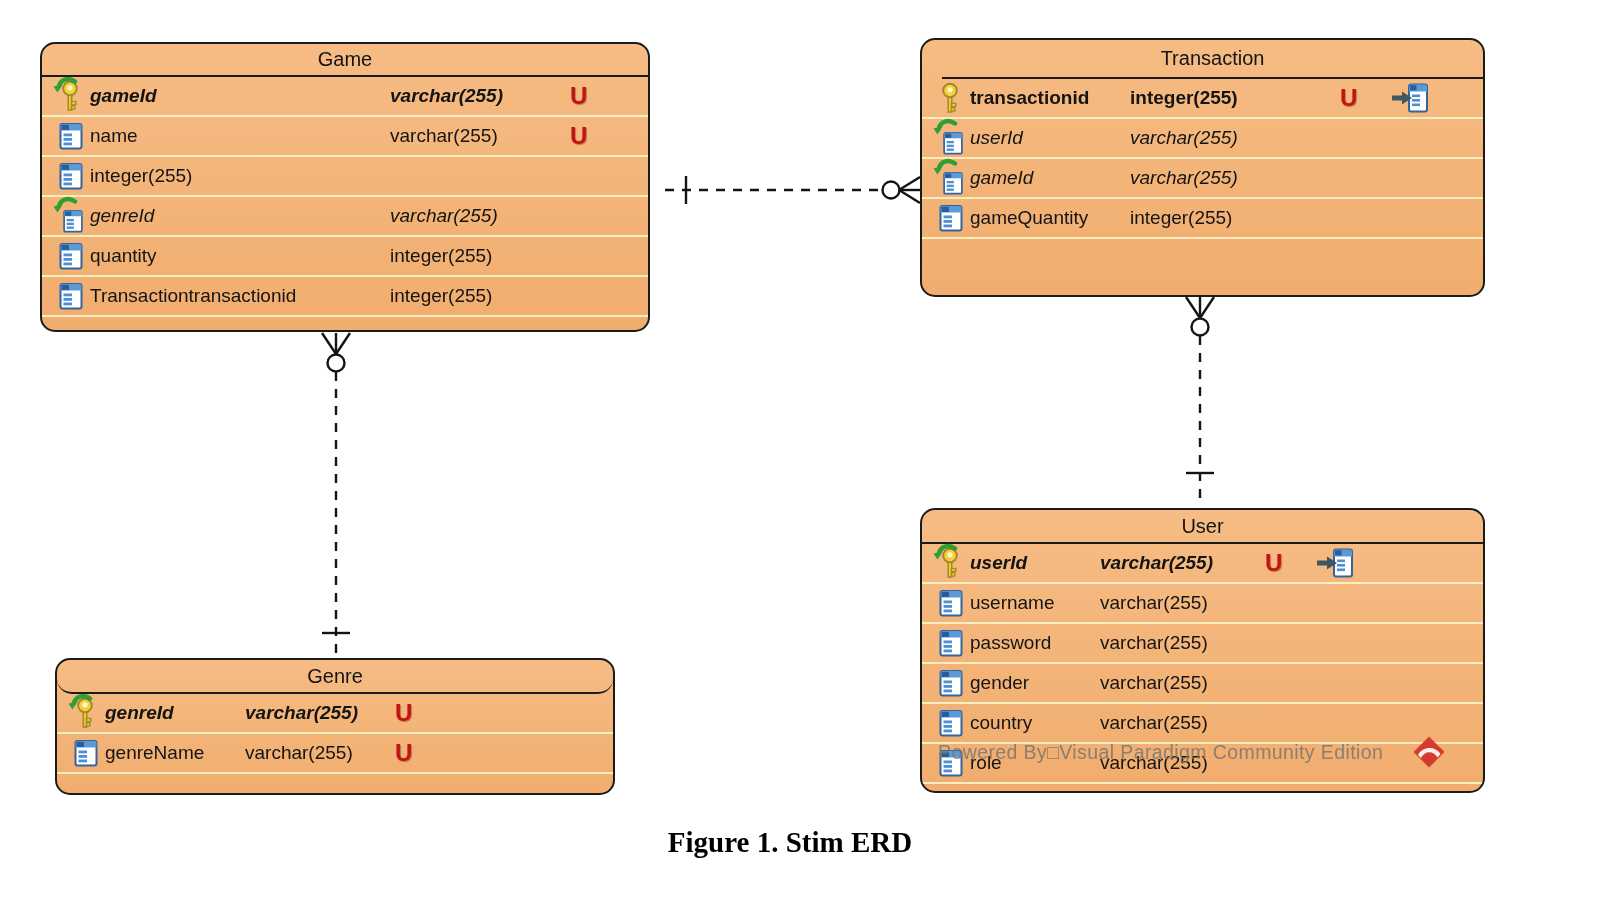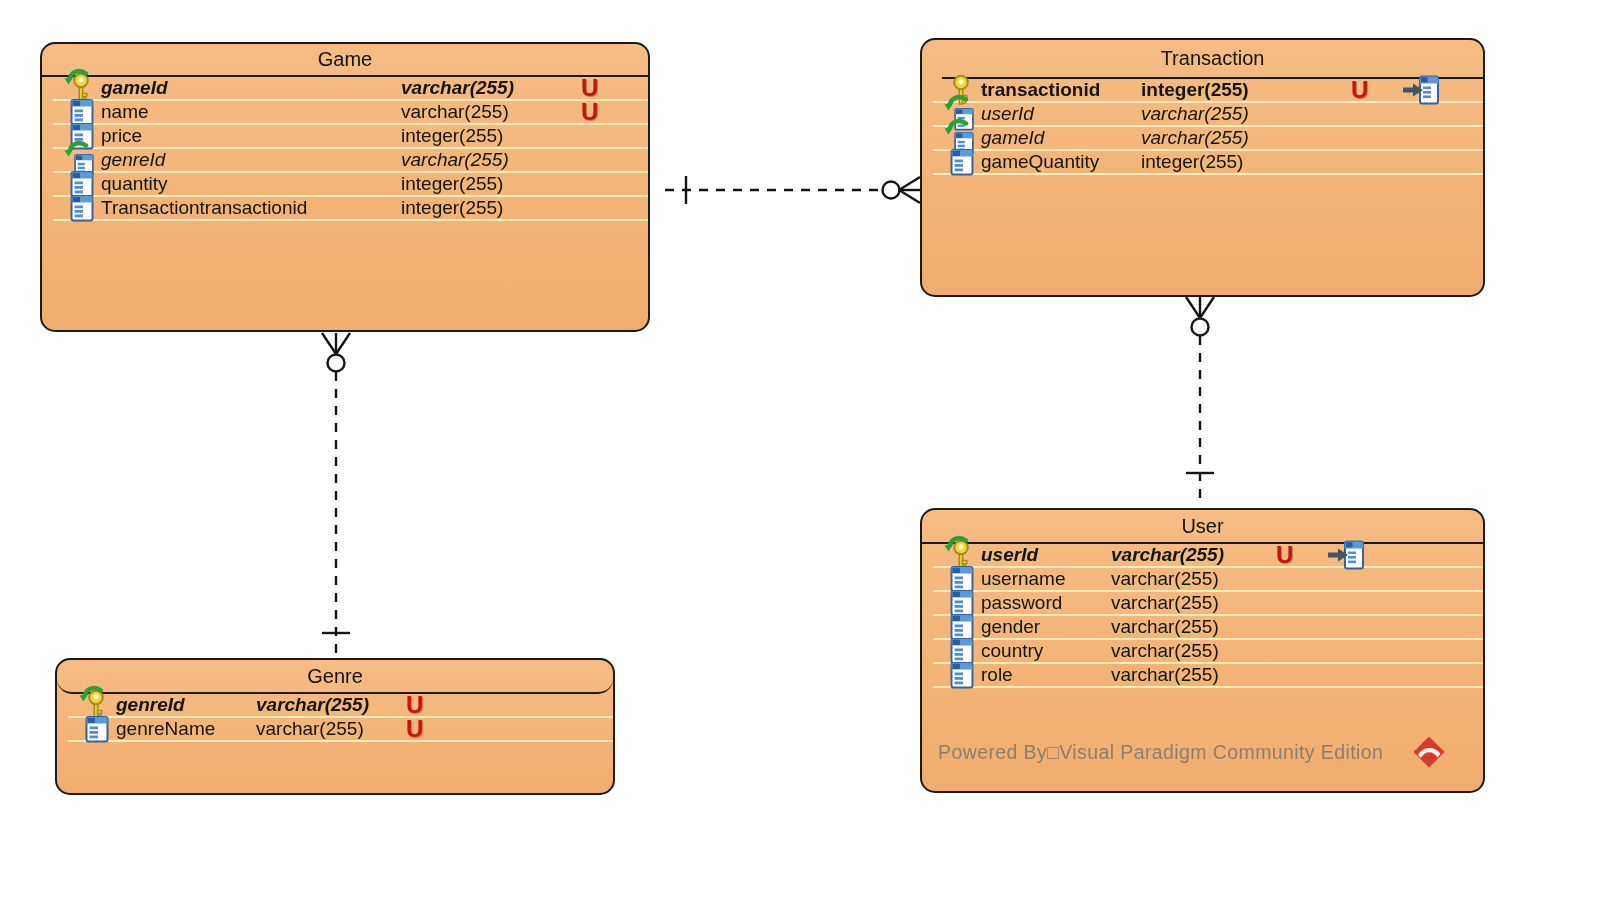--- a/index.html
+++ b/index.html
@@ -4,22 +4,22 @@
 <style>
   html,body{margin:0;padding:0;background:#ffffff;}
   #canvas{position:relative;width:1610px;height:914px;background:#ffffff;overflow:hidden;
           font-family:"Liberation Sans",sans-serif;color:#141414;}
 
   
   .erd-table{position:absolute;box-sizing:border-box;background:linear-gradient(#f6bc84,#f1ad6e);
              border:2.5px solid #1b1b1b;border-radius:15px;overflow:hidden;z-index:2;}
   .thead{display:flex;align-items:center;justify-content:center;
          border-bottom:2.5px solid #1b1b1b;font-size:20px;box-sizing:border-box;}
-  .row{display:flex;align-items:center;height:24px;box-sizing:border-box;
-       border-bottom:2px solid #f8eec1;padding-left:12px;font-size:19px;margin-left:11px;}
+  .row{display:flex;align-items:center;height:40px;box-sizing:border-box;
+       border-bottom:2px solid #f8eec1;padding-left:12px;font-size:19px;}
   .icn{position:relative;width:36px;height:40px;flex:0 0 36px;}
   .icn svg{position:absolute;}
   .i-key{left:5px;top:4px;width:22px;height:34px;}
   .i-arrow{left:-2px;top:0px;width:26px;height:18px;}
   .i-col{left:4px;top:5px;width:26px;height:30px;}
   .i-col-fk{left:8px;top:12px;width:22px;height:26px;}
   .nm,.tp{white-space:nowrap;overflow:hidden;}
   .b{font-weight:bold;} .i{font-style:italic;}
   .ub{flex:0 0 28px;font-size:24px;font-weight:bold;color:#c31414;line-height:1;
       text-shadow:1px 1px 1px rgba(110,10,10,.4);}
@@ -139,21 +139,20 @@
       <span class="nm">name</span>
       <span class="tp">varchar(255)</span>
       <span class="ub">U</span>
     </div>
     <div class="row">
       <span class="icn">
           <svg class="i-col">
             <use href="#sym-col"></use>
           </svg>
         </span>
-      <span class="nm">price</span>
       <span class="tp">integer(255)</span>
     </div>
     <div class="row">
       <span class="icn">
         <svg class="i-col-fk">
             <use href="#sym-col"></use>
           </svg>
           <svg class="i-arrow">
             <use href="#sym-arrow"></use>
           </svg>
@@ -322,14 +321,15 @@
       <span class="ub">U</span>
     </div>
   </div>
 
   <div id="watermark">Powered By□Visual Paradigm Community Edition</div>
   <span id="vplogo">
     <svg width="34" height="34">
         <use href="#sym-vplogo"></use>
       </svg>
   </span>
+  <div id="caption">Figure 1. Stim ERD</div>
 
 </div>
 
 </body></html>

